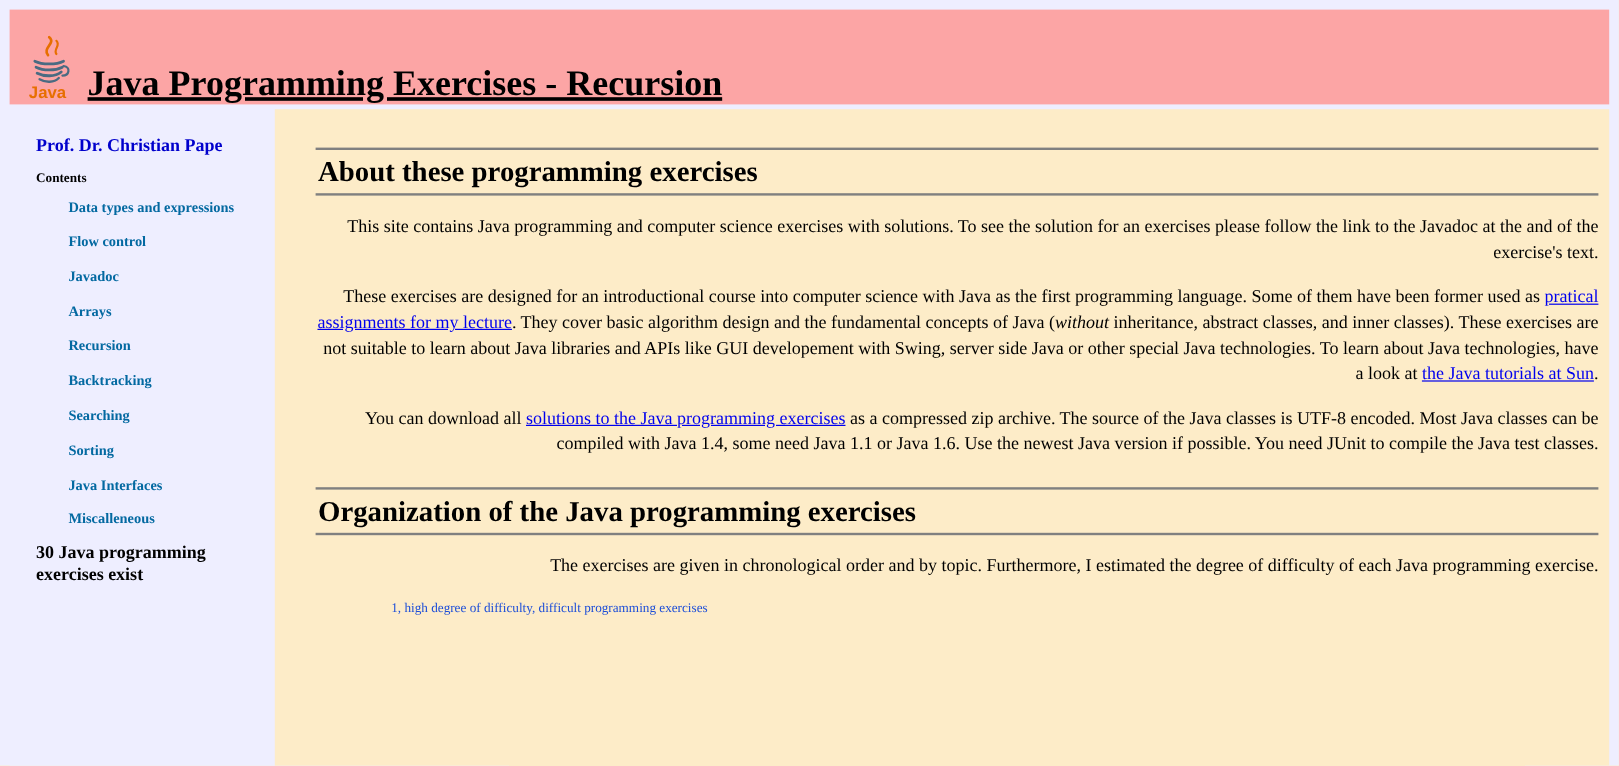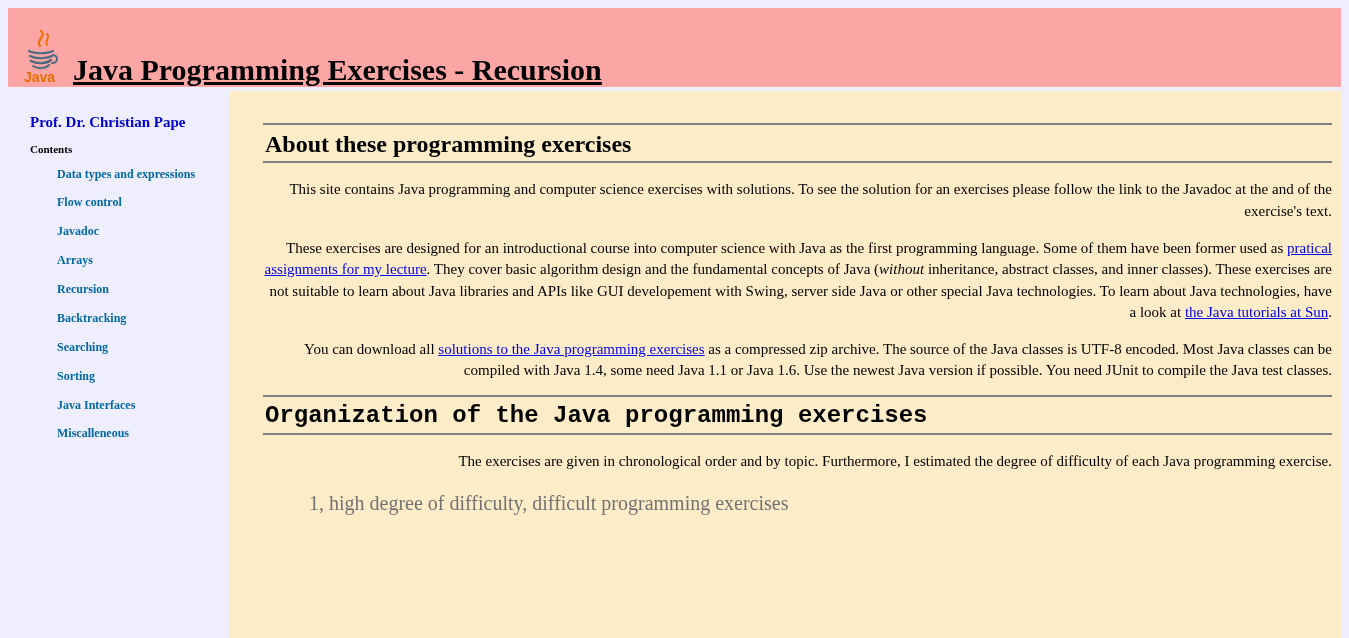--- a/index.html
+++ b/index.html
@@ -120,45 +120,46 @@
     font-size: 24px;
     font-weight: bold;
     margin: 0;
     padding: 5px 0 3px 2px;
     border-top: 2px solid #808080;
     border-bottom: 2px solid #808080;
     line-height: 1.18;
     color: #000000;
   }
   .heading-wrap-1 { margin-top: 32px; }
-  .heading-wrap-2 { margin-top: 13px; font-family: Liberation Mono, monospace; }
+  .heading-wrap-2 { margin-top: 24px; }
 
   p.body-text {
     font-size: 15px;
     line-height: 1.42;
     margin: 16px 0 0 0;
     color: #000000;
     text-align: right;
   }
   p.body-text a {
     color: #0000ee;
     text-decoration: underline;
   }
   em { font-style: italic; }
 
   ol.difficulty-list {
     list-style: none;
     margin: 17px 0 0 0;
     padding: 0 0 0 46px;
   }
   ol.difficulty-list li {
-    font-size: 20px;
+    font-size: 11px;
     line-height: 1.4;
     margin-bottom: 16px;
-    color: #737373;
+    color: #1d4ed8;
+    margin-left: 17px;
   }
 </style>
 </head>
 <body>
 
 <div class="header-band">
   <span class="java-logo">
     <svg width="40" height="58" viewBox="0 0 40 58" xmlns="http://www.w3.org/2000/svg">
 
       <path d="M20 2 C26 7, 14 11, 19 17" stroke="#e76f00" stroke-width="2.2" fill="none" stroke-linecap="round"></path>
@@ -186,20 +187,21 @@
       <li><a href="#">Flow control</a></li>
       <li><a href="#">Javadoc</a></li>
       <li><a href="#">Arrays</a></li>
       <li><a href="#">Recursion</a></li>
       <li><a href="#">Backtracking</a></li>
       <li><a href="#">Searching</a></li>
       <li><a href="#">Sorting</a></li>
       <li><a href="#">Java Interfaces</a></li>
       <li><a href="#">Miscalleneous</a></li>
     </ul>
+    <div class="sidebar-count">30 Java programming exercises exist</div>
   </div>
 
   <div class="content">
 
     <div class="heading-wrap-1">
       <h2 class="section-heading">About these programming exercises</h2>
     </div>
 
     <p class="body-text">This site contains Java programming and computer science exercises with solutions. To see the solution for an exercises please follow the link to the Javadoc at the and of the exercise's text.</p>
 

